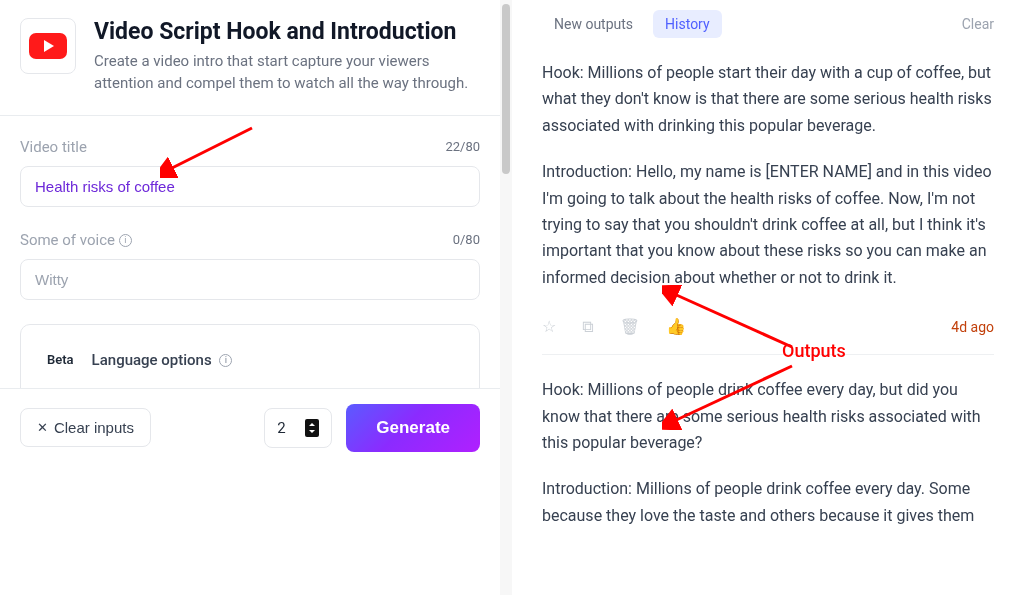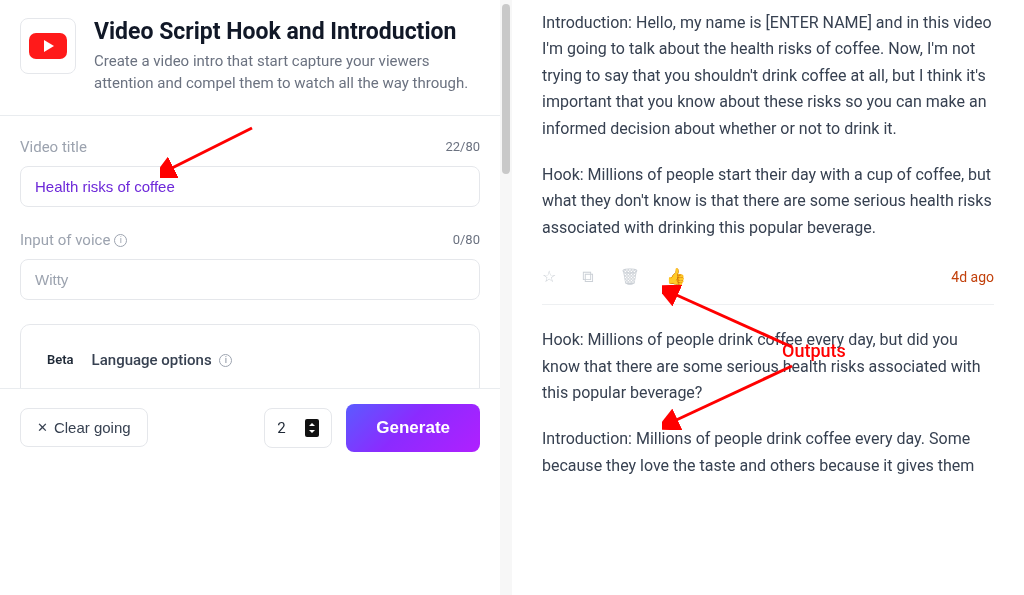--- a/index.html
+++ b/index.html
@@ -212,65 +212,72 @@
     </div>
     <div class="hr-full"></div>
 
     <div class="field-row">
       <span class="label">Video title</span>
       <span class="counter">22/80</span>
     </div>
     <input class="input" value="Health risks of coffee" style="">
 
     <div class="field-row">
-      <span class="label"><span>Input of voice</span><span class="info-circ">i</span></span>
+      <span class="label"><span>Some of voice</span><span class="info-circ">i</span></span>
       <span class="counter">0/80</span>
     </div>
     <input class="input" placeholder="Witty" style="">
 
     <div class="lang-box">
       <div class="lang-top">
         <span class="beta">Beta</span>
         <span class="lang-options"><span>Language options</span> <span class="info-circ">i</span></span>
       </div>
       <div class="input-lang-label">Input language</div>
       <div class="select">
         <span>English</span>
         <span class="chev"></span>
       </div>
     </div>
   </div>
 
   <div class="bottom-bar">
     <button class="clear-btn">
       <span class="x-mark">✕</span>
-      <span>Clear going</span>
+      <span>Clear inputs</span>
     </button>
     <div class="right-controls">
       <div class="num-input">
         <span>2</span>
         <span class="spinner">
             <span class="spin-up"></span>
             <span class="spin-down"></span>
           </span>
       </div>
       <button class="gen-btn">Generate</button>
     </div>
   </div>
 </div>
 
 <div class="vscroll">
   <div class="vscroll-thumb"></div>
 </div>
 
 <div class="right-panel">
+  <div class="tabs-row">
+    <div class="tabs">
+      <div class="tab tab-plain">New outputs</div>
+      <div class="tab tab-active">History</div>
+    </div>
+    <div class="clear-link">Clear</div>
+  </div>
 
   <div>
+    <div class="output-text">Hook: Millions of people start their day with a cup of coffee, but what they don't know is that there are some serious health risks associated with drinking this popular beverage.</div>
     <div class="output-text">Introduction: Hello, my name is [ENTER NAME] and in this video I'm going to talk about the health risks of coffee. Now, I'm not trying to say that you shouldn't drink coffee at all, but I think it's important that you know about these risks so you can make an informed decision about whether or not to drink it.</div>
-    <div class="output-text">Hook: Millions of people start their day with a cup of coffee, but what they don't know is that there are some serious health risks associated with drinking this popular beverage.</div>
     <div class="card-footer">
       <div class="card-icons">
         <span>☆</span>
         <span>⧉</span>
         <span>🗑</span>
         <span>👍</span>
       </div>
       <span class="time-ago">4d ago</span>
     </div>
   </div>

